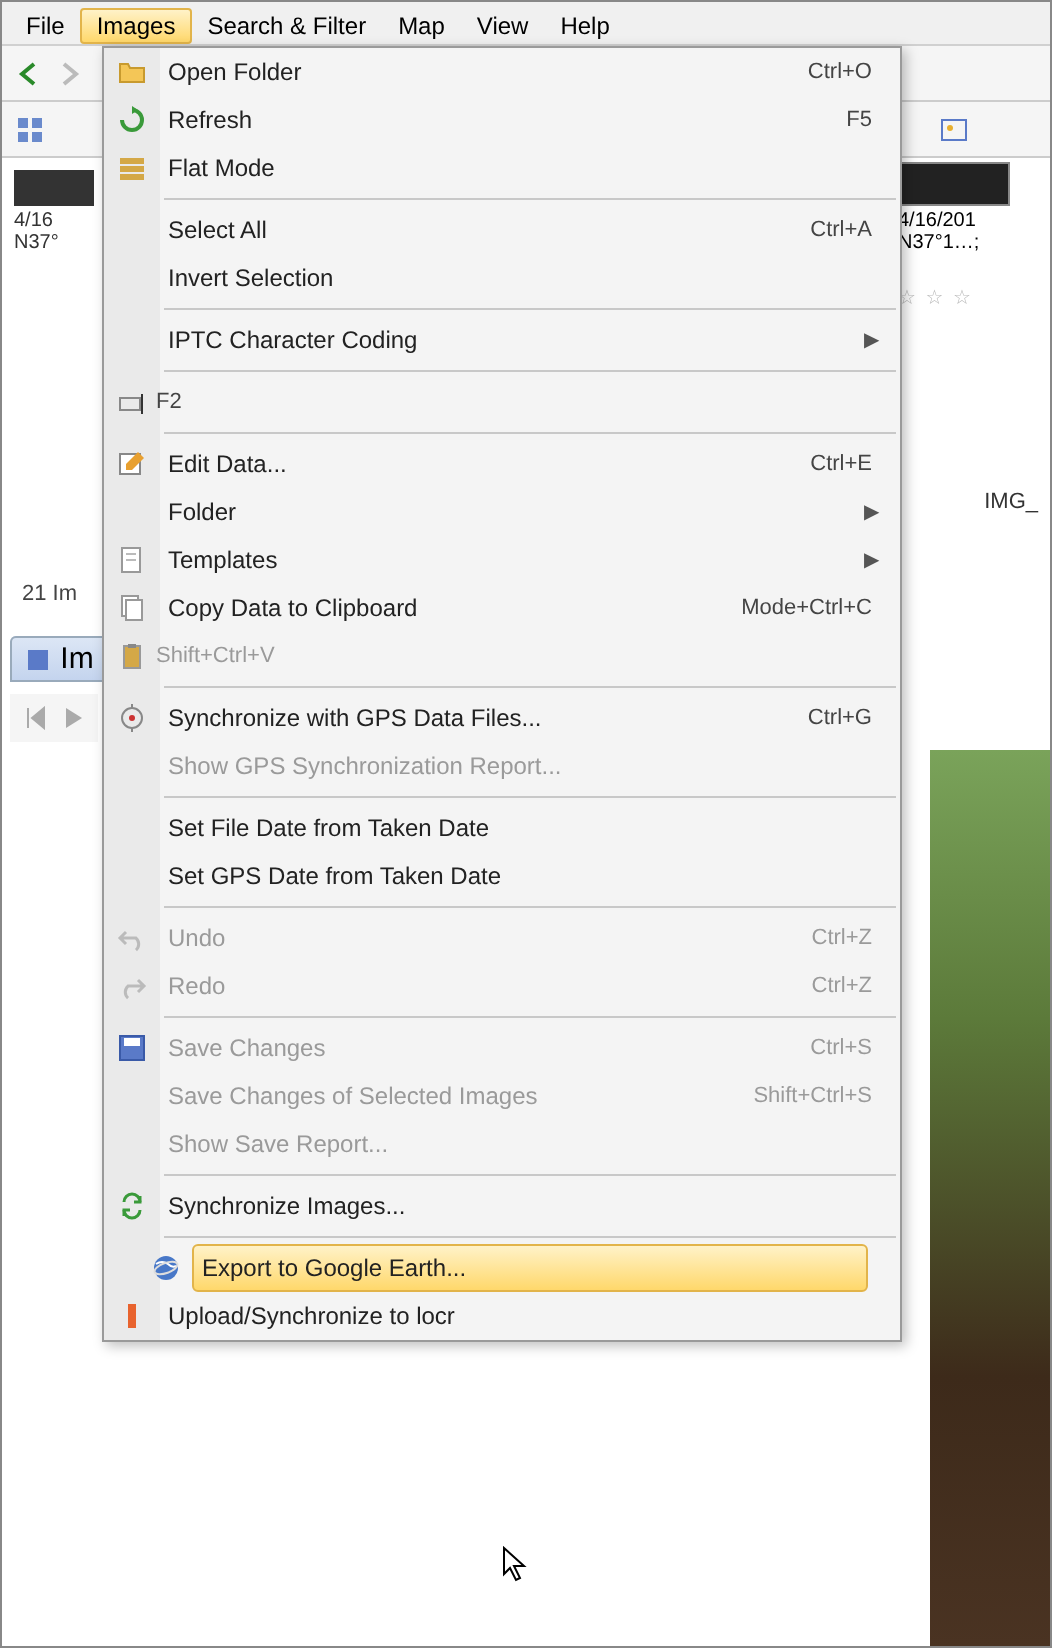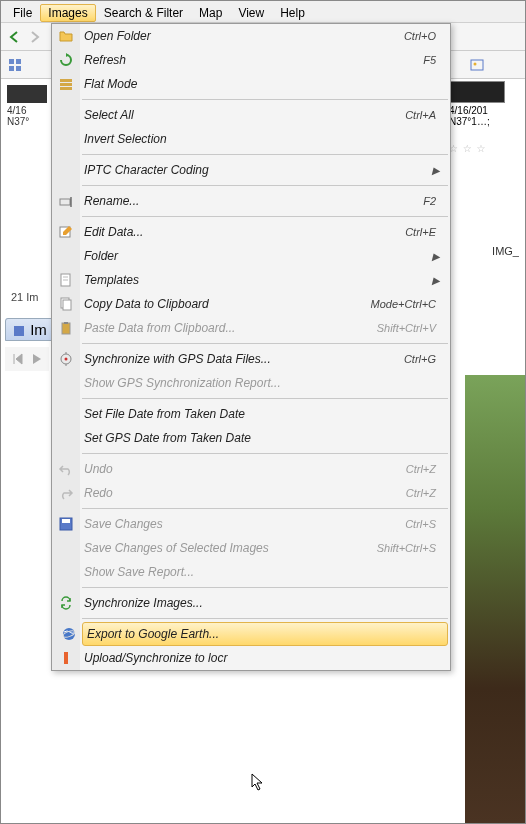--- a/index.html
+++ b/index.html
@@ -104,29 +104,28 @@
 .menu-inner {
   border-left: 28px solid #eaeaea;
 }
 .menu-item {
   display: flex;
   align-items: center;
   height: 24px;
   padding: 0 8px 0 0;
   position: relative;
   cursor: default;
-  font-style: italic;
 }
 .menu-item.disabled .mi-label,
 .menu-item.disabled .mi-short { color: #9a9a9a; }
 .menu-item.hover {
   background: linear-gradient(#fff2c8, #ffd86b);
   border: 1px solid #e2b44a;
   border-radius: 3px;
-  margin: 0 2px;
+  margin: 0 16px;
   height: 24px;
 }
 .mi-icon {
   width: 24px;
   margin-left: -26px;
   display: inline-flex;
   align-items: center;
   justify-content: center;
 }
 .mi-label { flex: 1; padding-left: 6px; color: #222; }
@@ -288,21 +287,20 @@
         <span class="mi-arrow">▶</span>
       </div>
       <div class="menu-sep"></div>
       <div class="menu-item">
         <span class="mi-icon">
           <svg width="16" height="16">
             <rect x="2" y="6" width="10" height="6" fill="none" stroke="#888"></rect>
             <line x1="13" y1="4" x2="13" y2="14" stroke="#333"></line>
           </svg>
         </span>
-        <span class="mi-label">Rename...</span>
         <span class="mi-short">F2</span>
       </div>
       <div class="menu-sep"></div>
       <div class="menu-item">
         <span class="mi-icon">
           <svg width="16" height="16">
             <rect x="2" y="3" width="10" height="10" fill="#fff" stroke="#888"></rect>
             <path d="M11 2 L14 5 L8 11 L5 11 L5 8 Z" fill="#e8a030"></path>
           </svg>
         </span>
@@ -335,21 +333,20 @@
         <span class="mi-label">Copy Data to Clipboard</span>
         <span class="mi-short">Mode+Ctrl+C</span>
       </div>
       <div class="menu-item disabled">
         <span class="mi-icon">
           <svg width="16" height="16">
             <rect x="4" y="3" width="8" height="11" fill="#d4a847" stroke="#999"></rect>
             <rect x="6" y="2" width="4" height="2" fill="#888"></rect>
           </svg>
         </span>
-        <span class="mi-label">Paste Data from Clipboard...</span>
         <span class="mi-short">Shift+Ctrl+V</span>
       </div>
       <div class="menu-sep"></div>
       <div class="menu-item">
         <span class="mi-icon">
           <svg width="16" height="16">
             <circle cx="8" cy="8" r="5" fill="none" stroke="#888"></circle>
             <circle cx="8" cy="8" r="1.5" fill="#c33"></circle>
             <line x1="8" y1="1" x2="8" y2="3" stroke="#888"></line>
             <line x1="8" y1="13" x2="8" y2="15" stroke="#888"></line>

